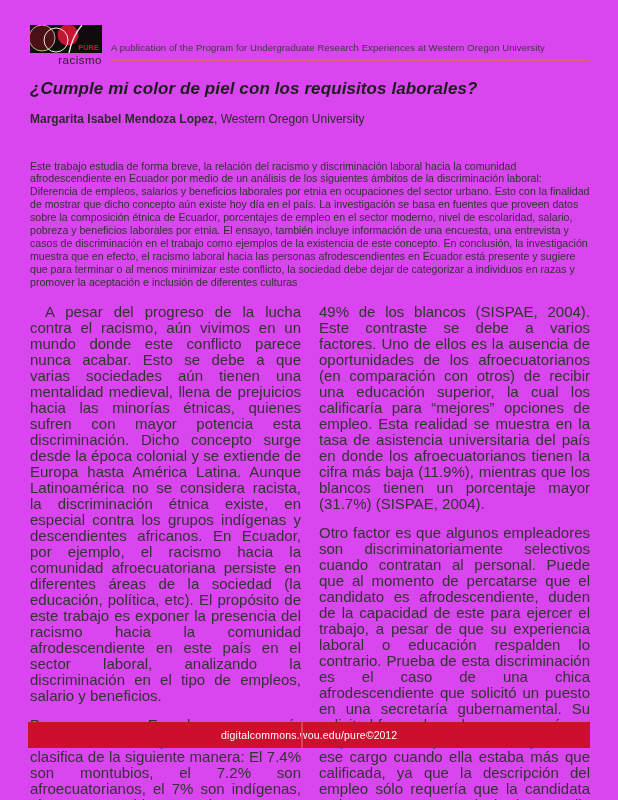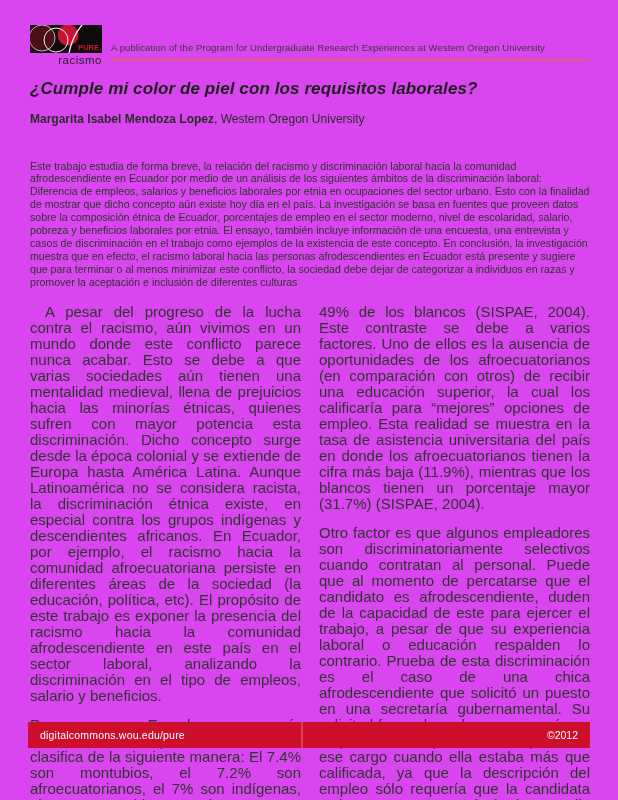--- a/index.html
+++ b/index.html
@@ -39,21 +39,21 @@
     margin: 0 0 13px 0;
     font-size: 15px; line-height: 16px;
     text-align: justify; color: #333333;
   }
   .col p.indent { text-indent: 15px; }
   .col p.cont { text-align-last: justify; margin-bottom: 0; }
   
   .footbar {
     position: absolute; left: 28px; right: 28px; top: 722px; height: 26px;
     background: var(--brand-red, #ce0e2d);
-    display: flex; align-items: center; justify-content: space-between;
+    display: flex; align-items: center; justify-content: center;
     padding: 0 12px; box-sizing: border-box;
     color: #ffffff; font-size: 10.5px;
   }
   .footbar .divider {
     position: absolute; left: 48.5%; top: 0; bottom: 0; width: 2px;
     background: #de4059;
   }
   .foot-url { letter-spacing: .2px; }
 </style>
 </head>

